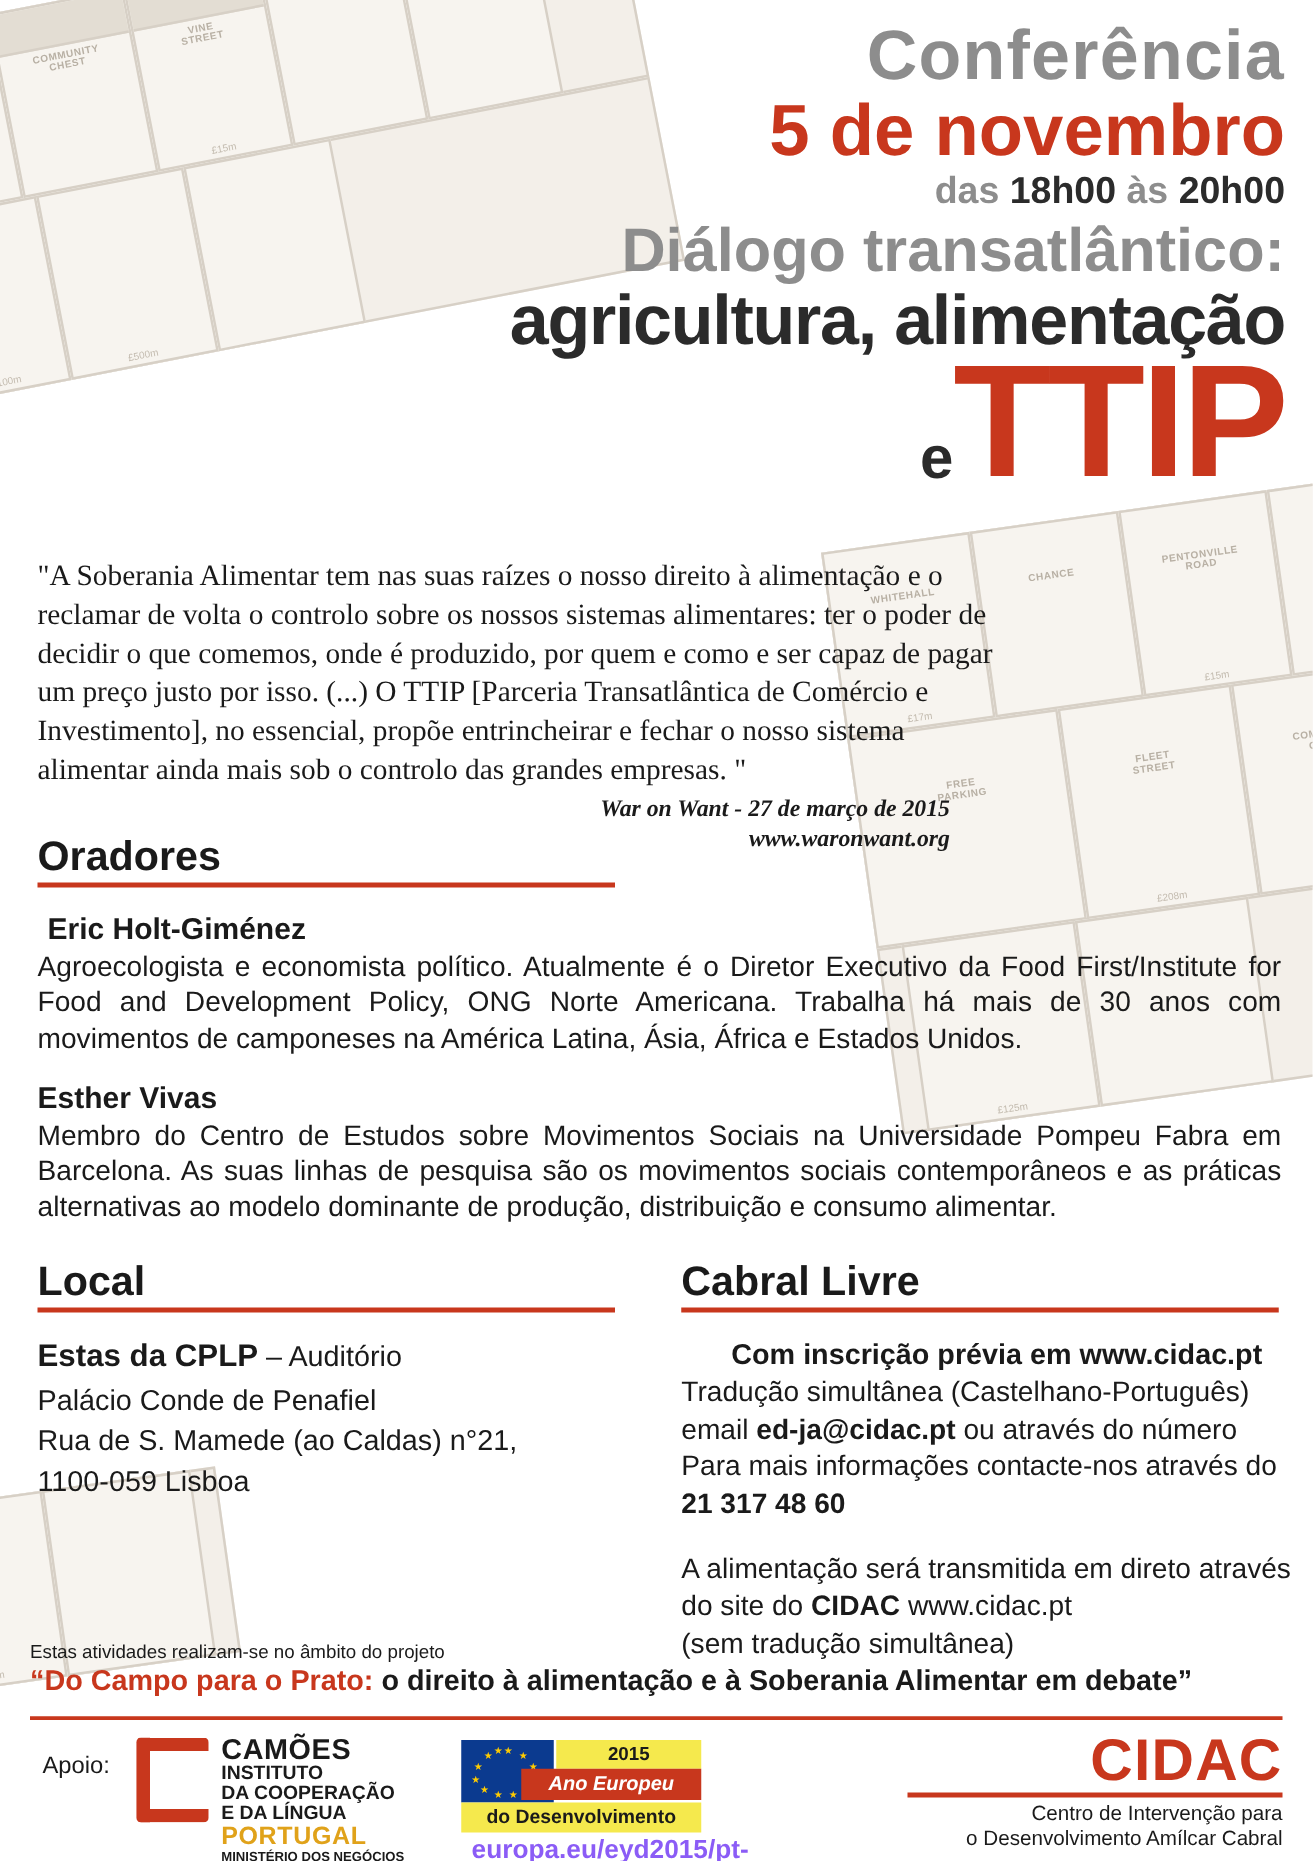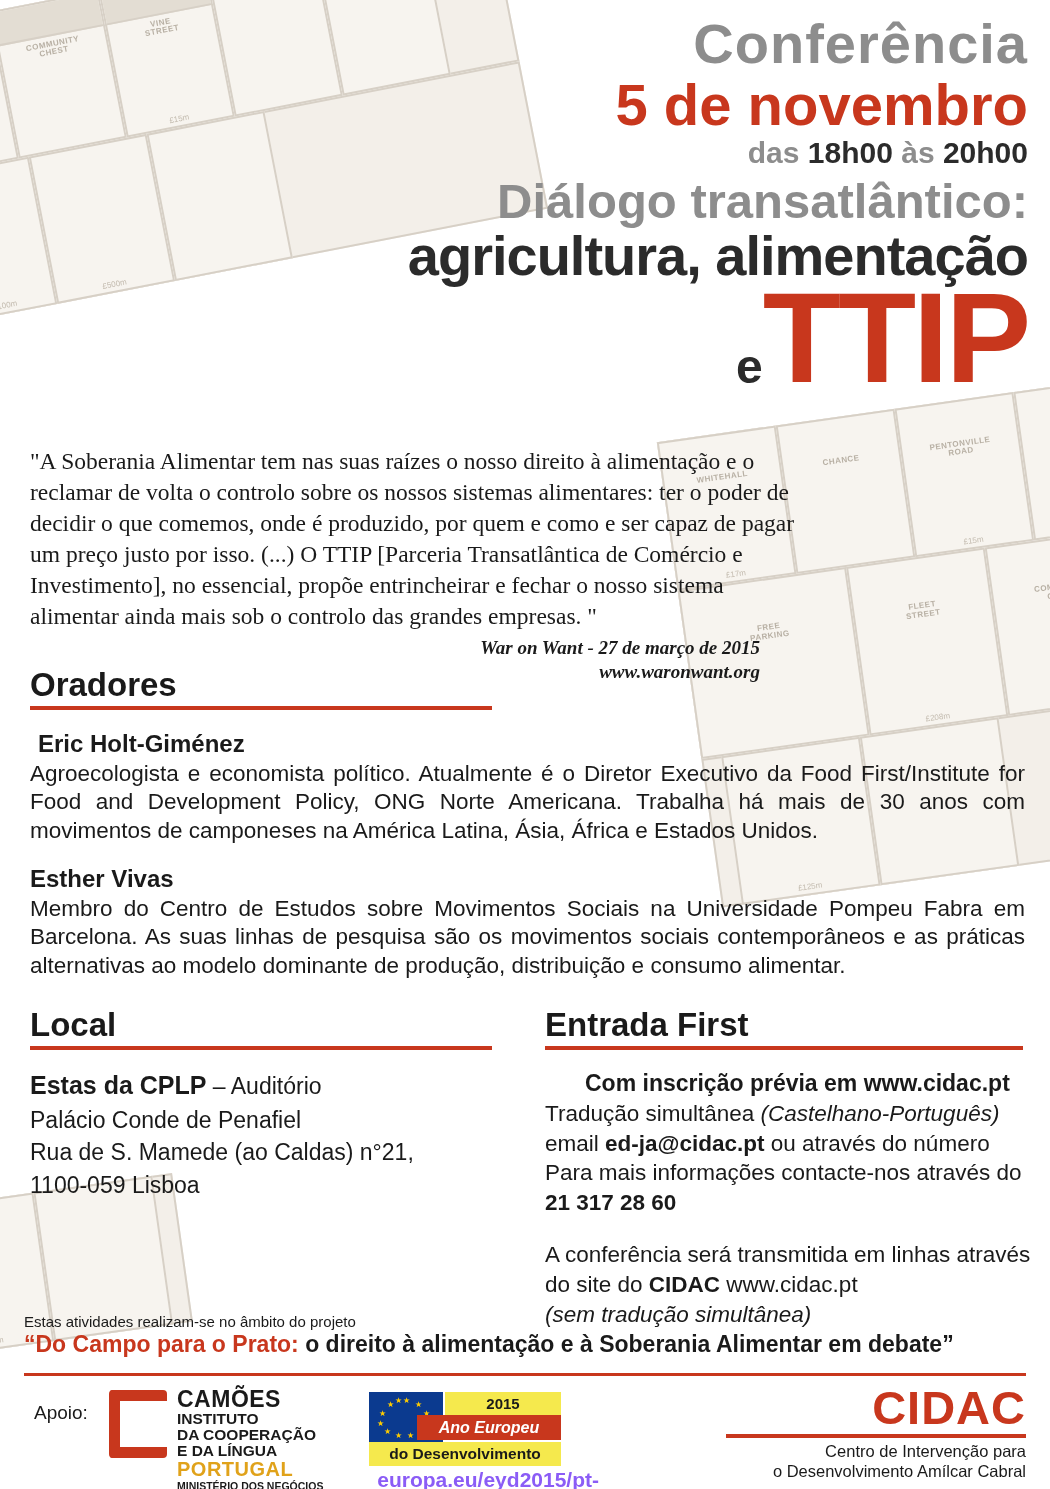--- a/index.html
+++ b/index.html
@@ -251,21 +251,21 @@
     top: 1068px;
     left: 545px;
     width: 490px;
     font-size: 22.5px;
     color: #1a1a1a;
     line-height: 1.33;
     z-index: 5;
   }
   .entrada-body .l1 { font-weight: bold; font-size: 23px; margin-left: 40px; }
   .entrada-body .gap { margin-top: 22px; }
-  .entrada-body .ital { font-style: italic; }
+  .entrada-body .ital { }
   .entrada-body b { font-weight: bold; }
 
   
   .proj {
     position: absolute;
     top: 1313px;
     left: 24px;
     width: 1000px;
     z-index: 5;
   }
@@ -554,35 +554,35 @@
   <div class="local-body">
     <div>
       <b>Estas da CPLP</b><span> – Auditório</span>
     </div>
     <div>Palácio Conde de Penafiel</div>
     <div>Rua de S. Mamede (ao Caldas) n°21,</div>
     <div>1100-059 Lisboa</div>
   </div>
 
   <div class="sec" id="entrada">
-    <div class="sec-title">Entrada First</div>
+    <div class="sec-title">Cabral Livre</div>
     <div class="rule"></div>
   </div>
   <div class="entrada-body">
     <div class="l1">Com inscrição prévia em www.cidac.pt</div>
     <div>
       <span>Tradução simultânea </span><span class="ital">(Castelhano-Português)</span>
     </div>
     <div>
       <span>email </span><b>ed-ja@cidac.pt</b><span> ou através do número</span>
     </div>
     <div>Para mais informações contacte-nos através do</div>
-    <div><b>21 317 28 60</b></div>
+    <div><b>21 317 48 60</b></div>
     <div class="gap">
-      <span>A conferência será transmitida em linhas através do site do </span><b>CIDAC</b><span> www.cidac.pt</span>
+      <span>A alimentação será transmitida em direto através do site do </span><b>CIDAC</b><span> www.cidac.pt</span>
     </div>
     <div class="ital">(sem tradução simultânea)</div>
   </div>
 
   <div class="proj">
     <div class="proj-small">Estas atividades realizam-se no âmbito do projeto</div>
     <div class="proj-title"><span class="red"><span>“</span><span>Do Campo para o Prato:</span></span><span> o direito à alimentação e à Soberania Alimentar em debate”</span></div>
   </div>
 
   <div class="footer-rule"></div>

